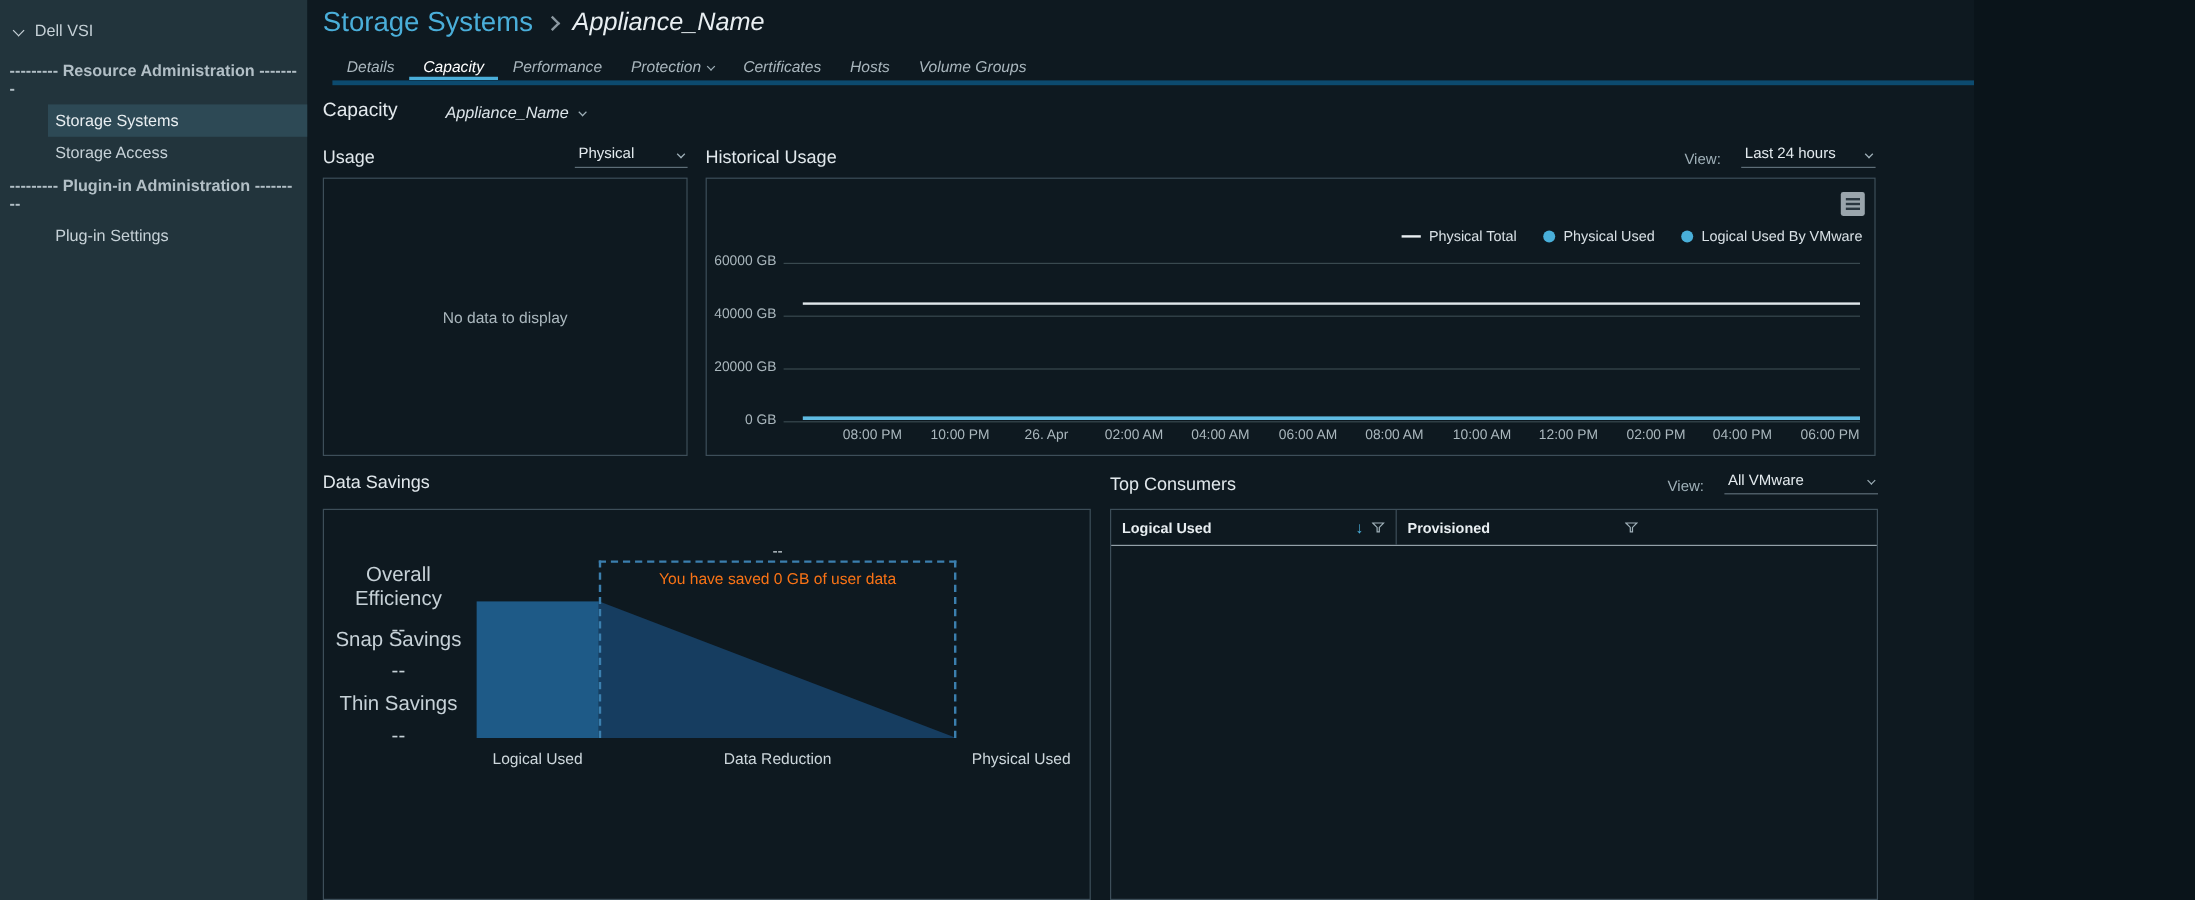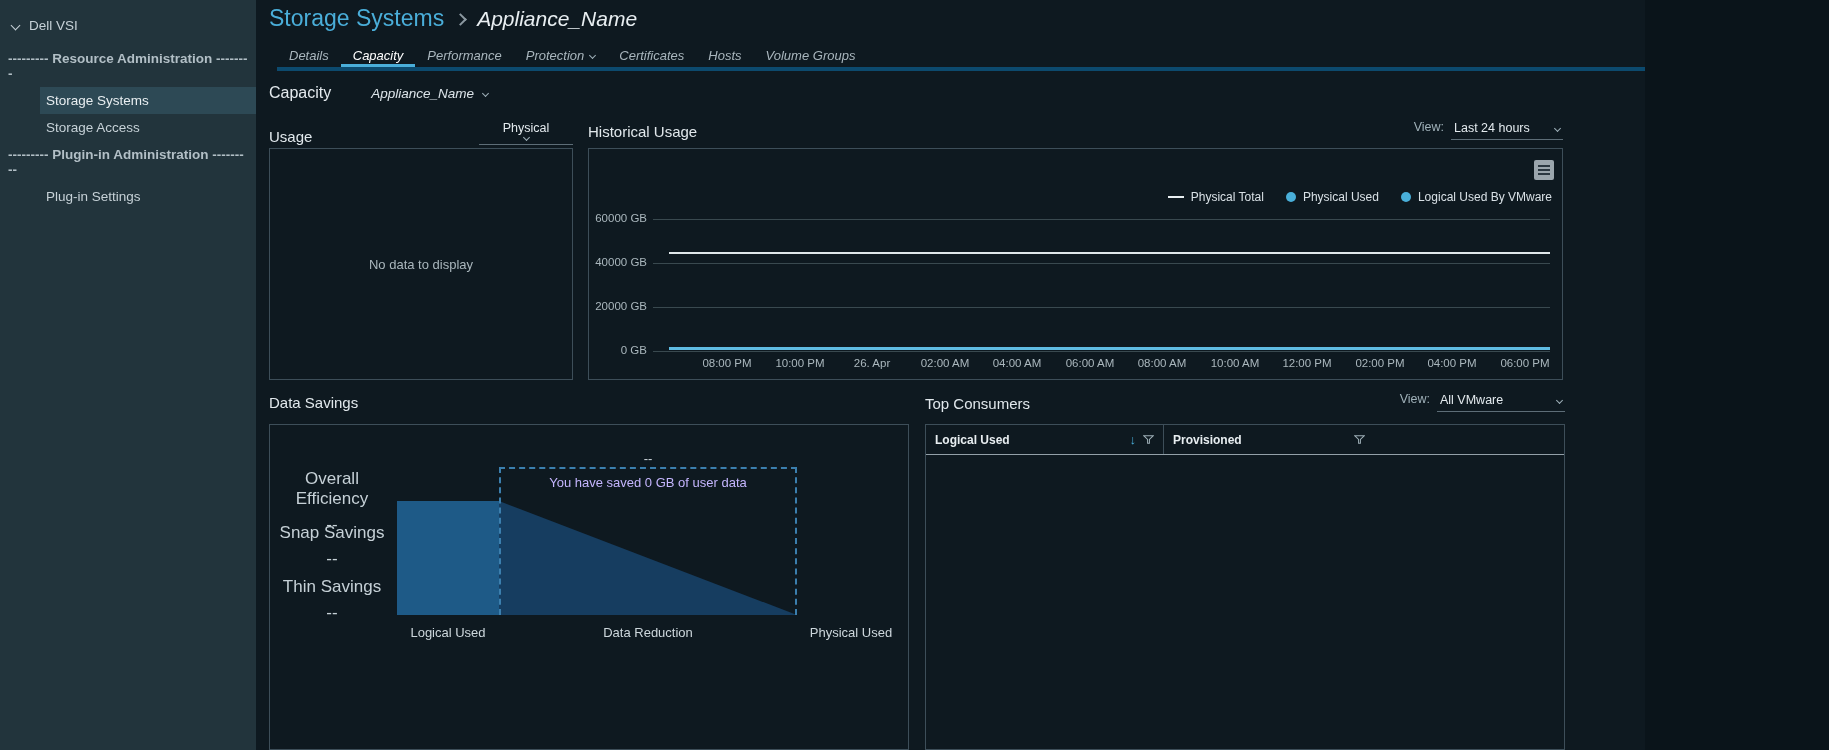--- a/index.html
+++ b/index.html
@@ -30,21 +30,21 @@
   .tab.active { color:#ffffff; box-shadow:inset 0 -3px 0 #4aaed9; }
 
   .cap-row { position:absolute; left:13px; top:84px; display:flex; align-items:flex-end; gap:40px; }
   .cap-title { font-size:16px; color:#e4eaee; }
   .appliance-sel { display:flex; align-items:center; gap:9px; color:#dce4e9; font-size:13.5px; font-style:italic; cursor:pointer; padding-bottom:1px; }
 
   .section-title { font-size:15px; color:#e1e8ec; }
   .panel { position:absolute; border:1px solid #3d4e59; }
 
   .select { display:flex; align-items:center; justify-content:space-between; border-bottom:1px solid #5d6d77; padding:1px 3px 4px 3px; color:#e3eaee; font-size:12.5px; cursor:pointer; }
-  .view-wrap { display:flex; align-items:flex-start; gap:7px; }
+  .view-wrap { display:flex; align-items:flex-end; gap:17px; }
   .view-label { color:#9fb0b8; font-size:12.5px; }
 
   
   .usage-header { position:absolute; left:13px; top:120px; width:304px; display:flex; justify-content:space-between; align-items:flex-end; }
   .usage-panel { left:13px; top:148px; width:304px; height:232px; display:flex; align-items:center; justify-content:center; color:#aab7bd; font-size:13px; }
 
   
   .hist-header { position:absolute; left:332px; top:120px; width:975px; display:flex; justify-content:space-between; align-items:flex-end; }
   .hist-panel { left:332px; top:148px; width:975px; height:232px; }
   .zoom-hint { position:absolute; top:13px; left:0; right:0; text-align:center; color:#9fb0b8; font-size:12px; }
@@ -119,21 +119,21 @@
     <div class="cap-row">
       <span class="cap-title">Capacity</span>
       <span class="appliance-sel">
         <span>Appliance_Name</span>
         <span class="chev sm gray"></span>
       </span>
     </div>
 
     <div class="usage-header">
       <span class="section-title">Usage</span>
-      <span class="select" style="width:94px;flex-direction:column;">
+      <span class="select" style="width:94px;">
         <span>Physical</span>
         <span class="chev sm gray"></span>
       </span>
     </div>
 
     <div class="panel usage-panel">
       <span>No data to display</span>
     </div>
 
     <div class="hist-header">
@@ -216,21 +216,21 @@
         <div class="val">--</div>
       </div>
 
       <svg style="position:absolute; left:127px; top:76px;" width="400" height="114" viewBox="0 0 400 114">
         <rect x="0" y="0" width="102" height="114" fill="#1e5a87"></rect>
         <polygon points="102,0 400,114 102,114" fill="#163d60"></polygon>
       </svg>
 
       <div class="bracket"></div>
       <div class="annot" style="top:26px; color:#cfd8dd;">--</div>
-      <div class="annot" style="top:50px; color:#c4b5fd;">You have saved 0 GB of user data</div>
+      <div class="annot" style="top:50px; color:#f97316;">You have saved 0 GB of user data</div>
 
       <span class="stage-label" style="left:178px;">Logical Used</span>
       <span class="stage-label" style="left:378px;">Data Reduction</span>
       <span class="stage-label" style="left:581px;">Physical Used</span>
     </div>
 
     <div class="tc-header">
       <span class="section-title">Top Consumers</span>
       <span class="view-wrap">
         <span class="view-label">View:</span>

